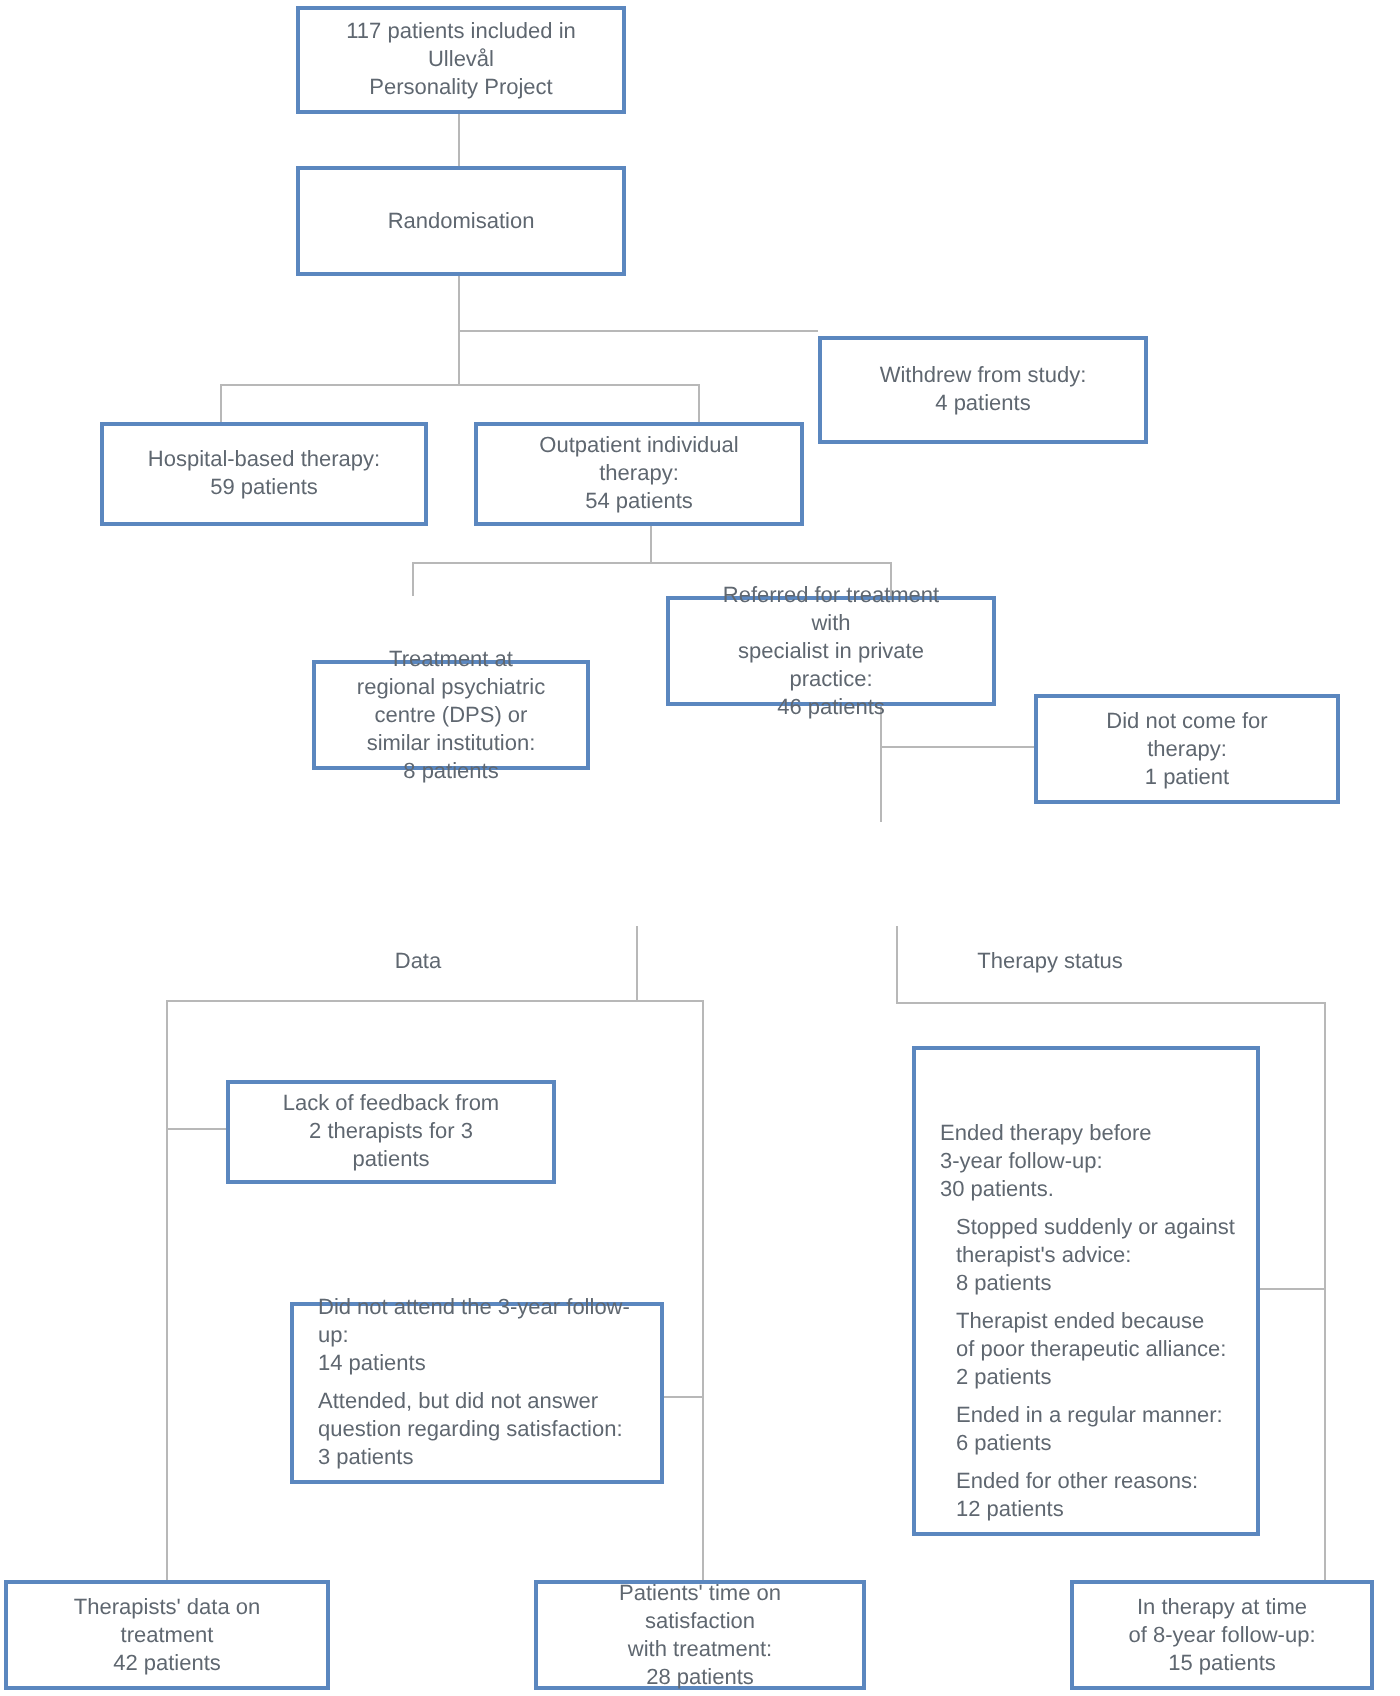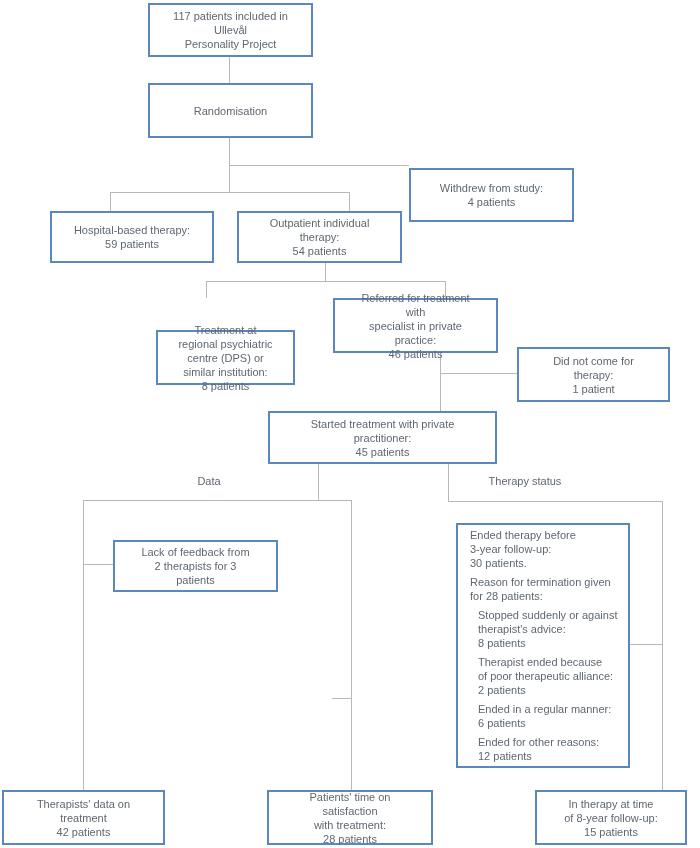--- a/index.html
+++ b/index.html
@@ -10,21 +10,21 @@
   .line { position:absolute; background:#b8b8b8; }
   .line.h { height:1px; }
   .line.v { width:1px; }
   .node {
     position:absolute; box-sizing:border-box;
     border:2px solid #5b87bf; background:#ffffff;
     color:#5f6770; font-size:11px; line-height:14px;
     display:flex; flex-direction:column;
   }
   .node.center { align-items:center; justify-content:center; text-align:center; padding:2px 20px; }
-  .node.left   { align-items:flex-start; justify-content:center; text-align:left; padding:4px 6px 4px 12px; }
+  .node.left   { align-items:flex-start; justify-content:flex-end; text-align:left; padding:4px 6px 4px 12px; }
   .node span { display:block; }
   .para { margin:0 0 5px 0; }
   .para:last-child { margin-bottom:0; }
   .para.indent { padding-left:8px; }
   .branch-label {
     position:absolute; font-size:11px; color:#5f6770; text-align:center;
   }
 </style>
 </head>
 <body>
@@ -91,40 +91,43 @@
     <span>Referred for treatment with</span>
     <span>specialist in private practice:</span>
     <span>46 patients</span>
   </div>
 
   <div class="node center" style="left: 517px; top: 347px; width: 153px; height: 55px; border-color: rgb(91, 135, 191); color: rgb(95, 103, 112);">
     <span>Did not come for therapy:</span>
     <span>1 patient</span>
   </div>
 
-  <div class="node center" style="left: 268px; top: 411px; width: 229px; height: 53px; border-color: rgb(91, 135, 191); color: rgb(95, 103, 112);">
-    <span>Started treatment with private practitioner:</span>
-    <span>45 patients</span>
-  </div>
 
   <div class="node center" style="left: 113px; top: 540px; width: 165px; height: 52px; border-color: rgb(91, 135, 191); color: rgb(95, 103, 112);">
     <span>Lack of feedback from</span>
     <span>2 therapists for 3 patients</span>
   </div>
 
+  <div class="node left" style="left: 145px; top: 651px; width: 187px; height: 91px; border-color: rgb(91, 135, 191); color: rgb(95, 103, 112);">
+    <div class="para">
+      <span>Did not attend the 3-year follow-up:</span>
+      <span>14 patients</span>
+    </div>
+    <div class="para">
+      <span>Attended, but did not answer</span>
+      <span>question regarding satisfaction:</span>
+      <span>3 patients</span>
+    </div>
+  </div>
 
   <div class="node left" style="left: 456px; top: 523px; width: 174px; height: 245px; border-color: rgb(91, 135, 191); color: rgb(95, 103, 112);">
     <div class="para">
       <span>Ended therapy before</span>
       <span>3-year follow-up:</span>
       <span>30 patients.</span>
-    </div>
-    <div class="para">
-      <span>Reason for termination given</span>
-      <span>for 28 patients:</span>
     </div>
     <div class="para indent">
       <span>Stopped suddenly or against</span>
       <span>therapist's advice:</span>
       <span>8 patients</span>
     </div>
     <div class="para indent">
       <span>Therapist ended because</span>
       <span>of poor therapeutic alliance:</span>
       <span>2 patients</span>

